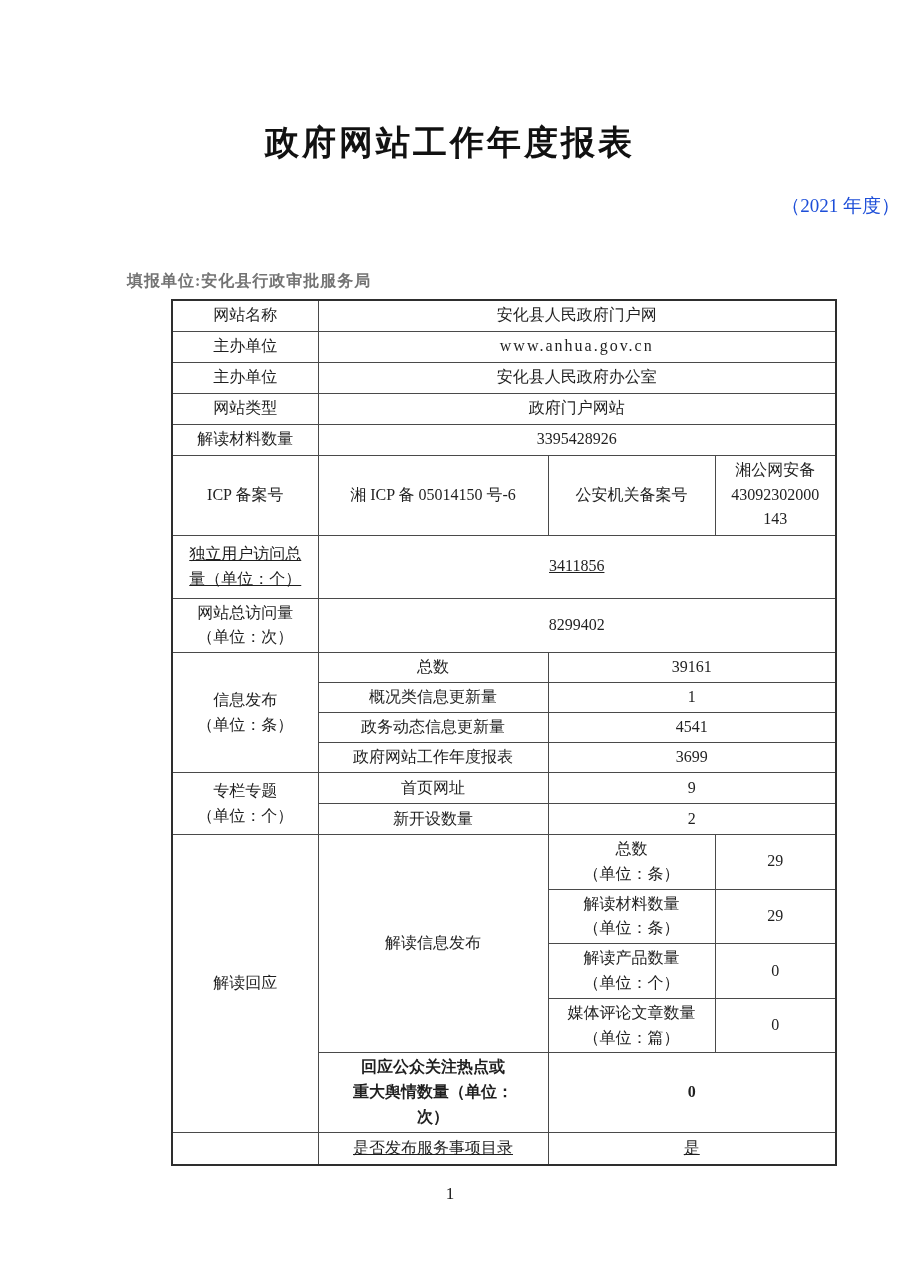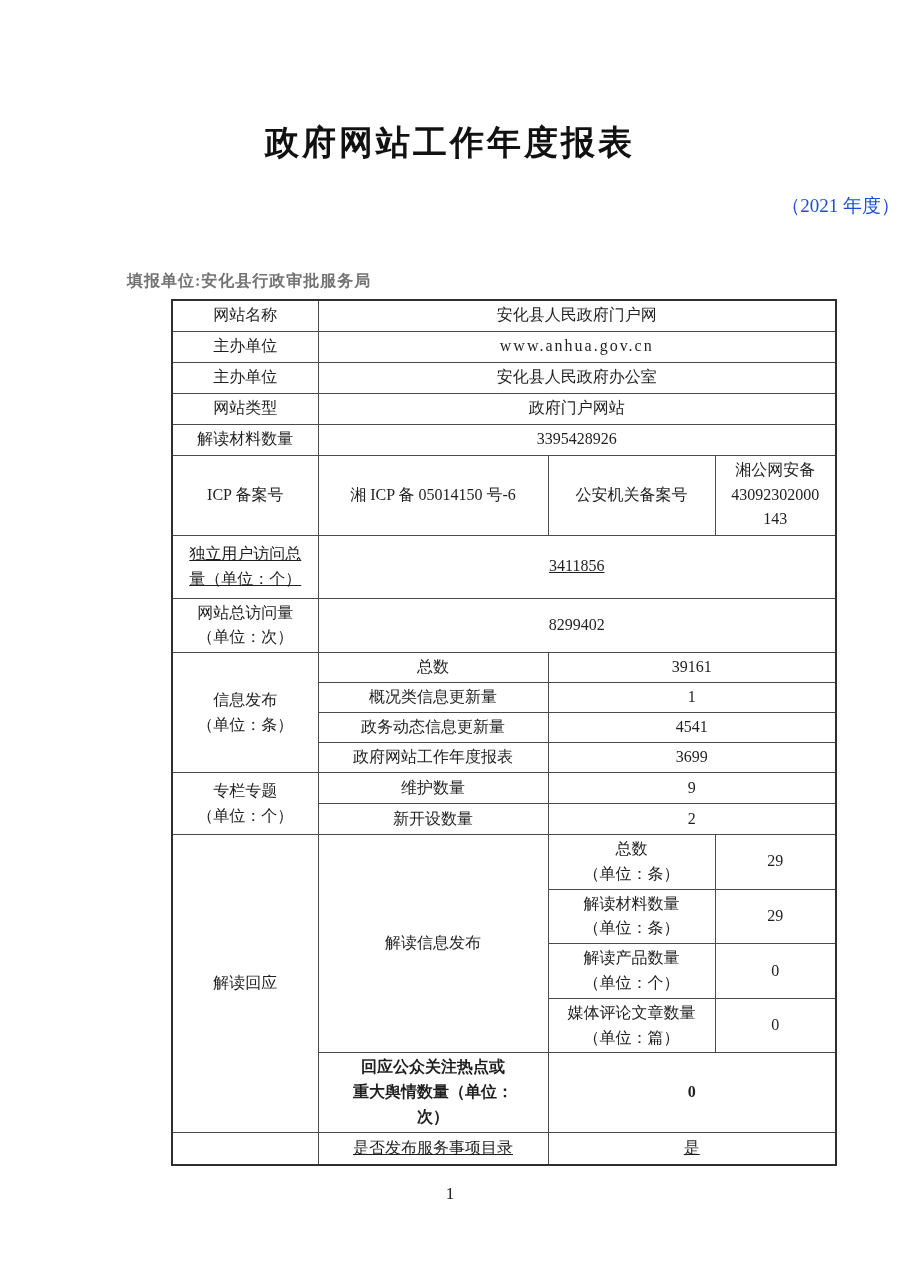--- a/index.html
+++ b/index.html
@@ -163,21 +163,21 @@
       <td colspan="2">4541</td>
     </tr>
     <tr class="r30">
       <td>政府网站工作年度报表</td>
       <td colspan="2">3699</td>
     </tr>
 
     <tr class="r31">
       <td rowspan="2">专栏专题
 （单位：个）</td>
-      <td>维护数量</td>
+      <td>首页网址</td>
       <td colspan="2">9</td>
     </tr>
     <tr class="r31">
       <td>新开设数量</td>
       <td colspan="2">2</td>
     </tr>
 
     <tr class="r51">
       <td rowspan="5">解读回应</td>
       <td rowspan="4">解读信息发布</td>

